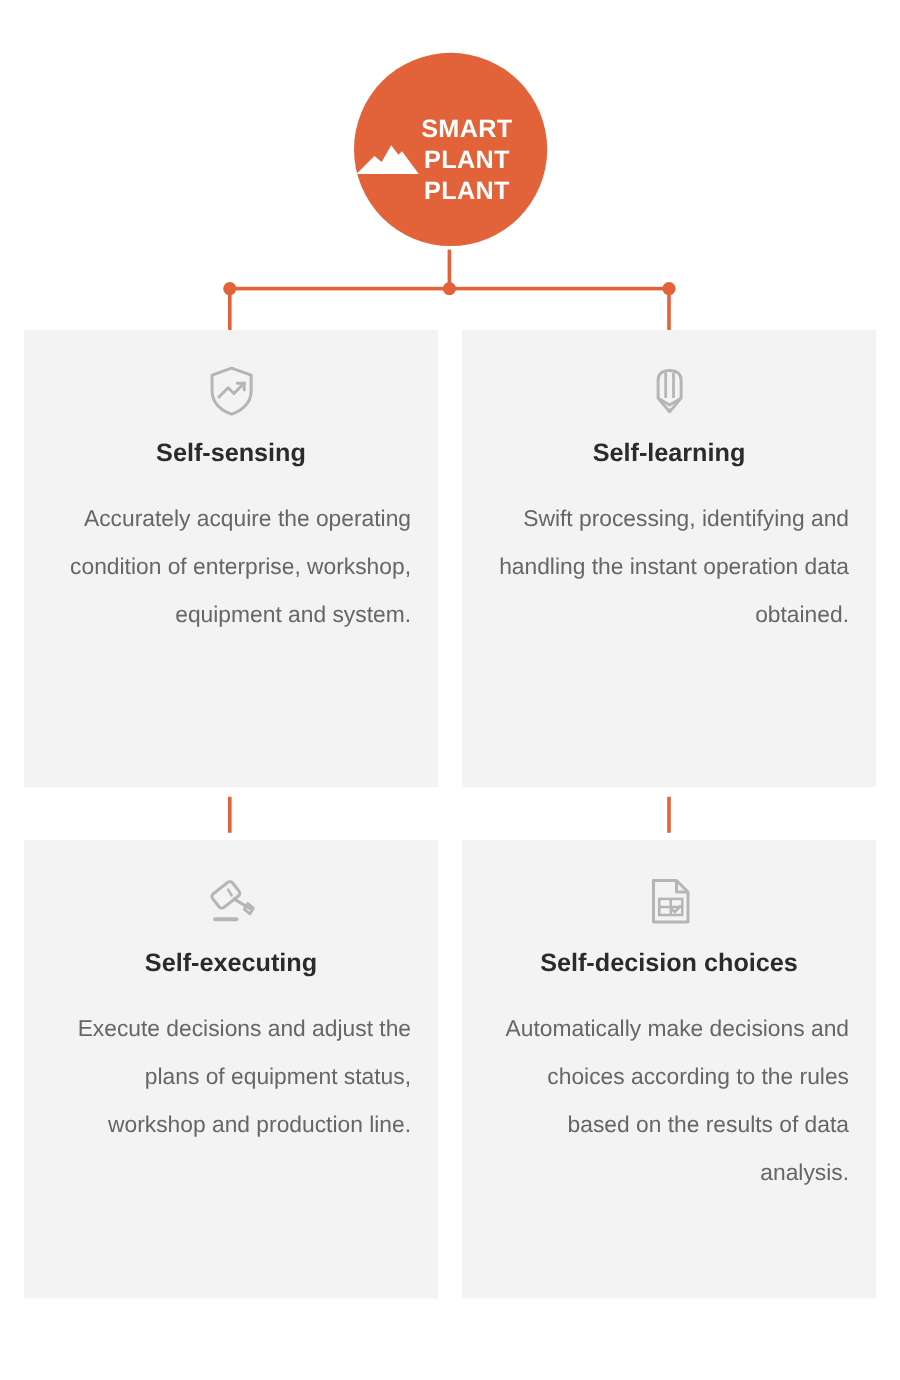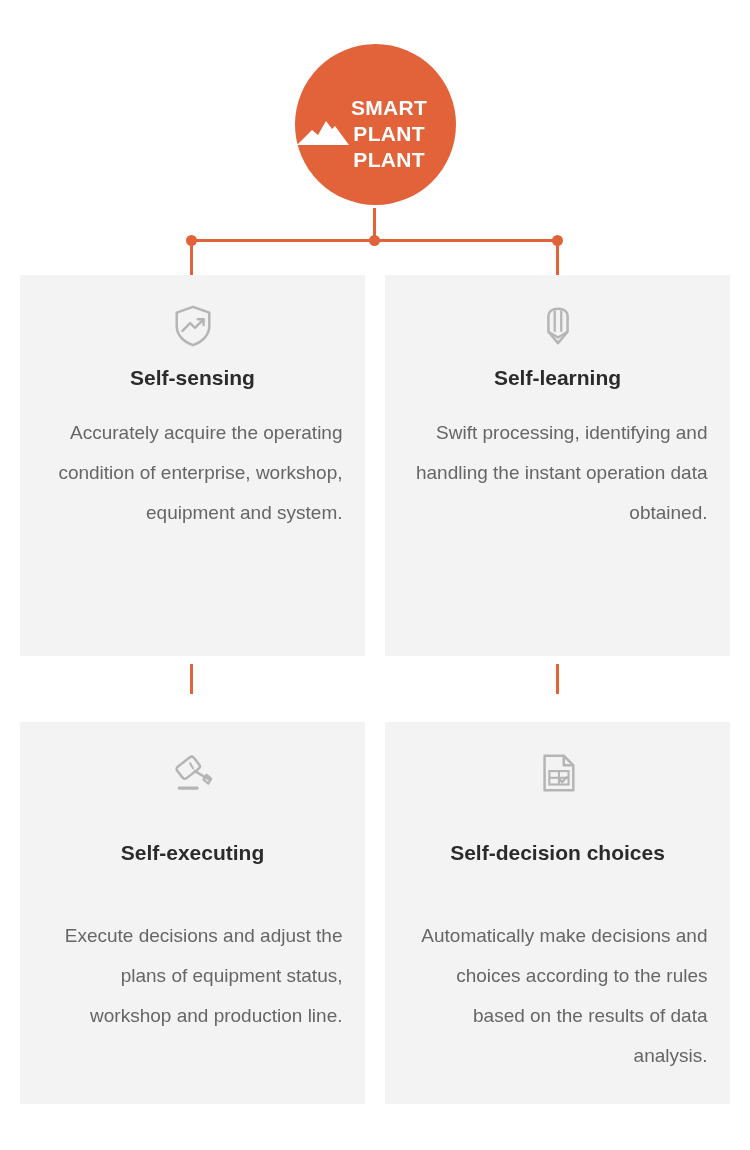--- a/index.html
+++ b/index.html
@@ -91,21 +91,21 @@
   .card {
     position: absolute;
     background: #f3f3f3;
     box-sizing: border-box;
     display: flex;
     flex-direction: column;
     align-items: center;
     padding: 28px 14px 10px 14px;
   }
   .card-r1 { top: 275px; height: 381px; }
-  .card-r2 { top: 722px; height: 382px; gap: 28px; }
+  .card-r2 { top: 700px; height: 382px; }
   .card-c1 { left: 20px;  width: 345px; }
   .card-c2 { left: 385px; width: 345px; }
 
   .card-icon {
     width: 46px;
     height: 46px;
     display: block;
     margin-bottom: 16px;
   }
   .card-title {

